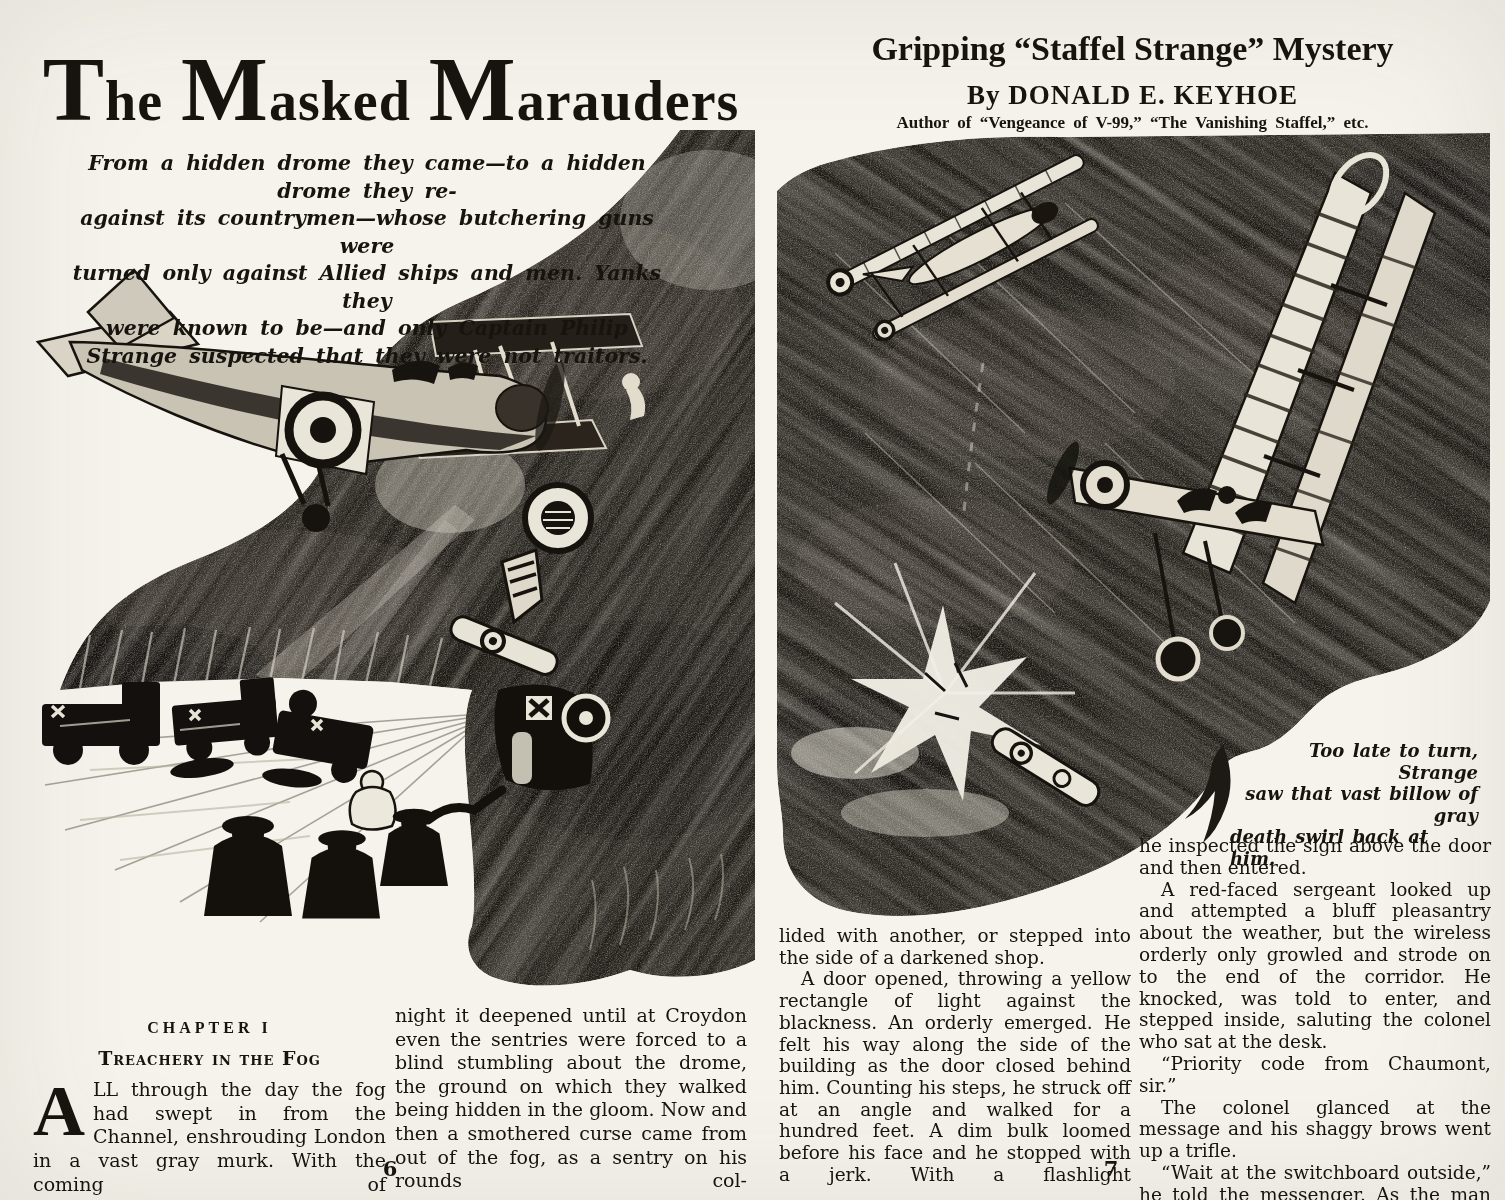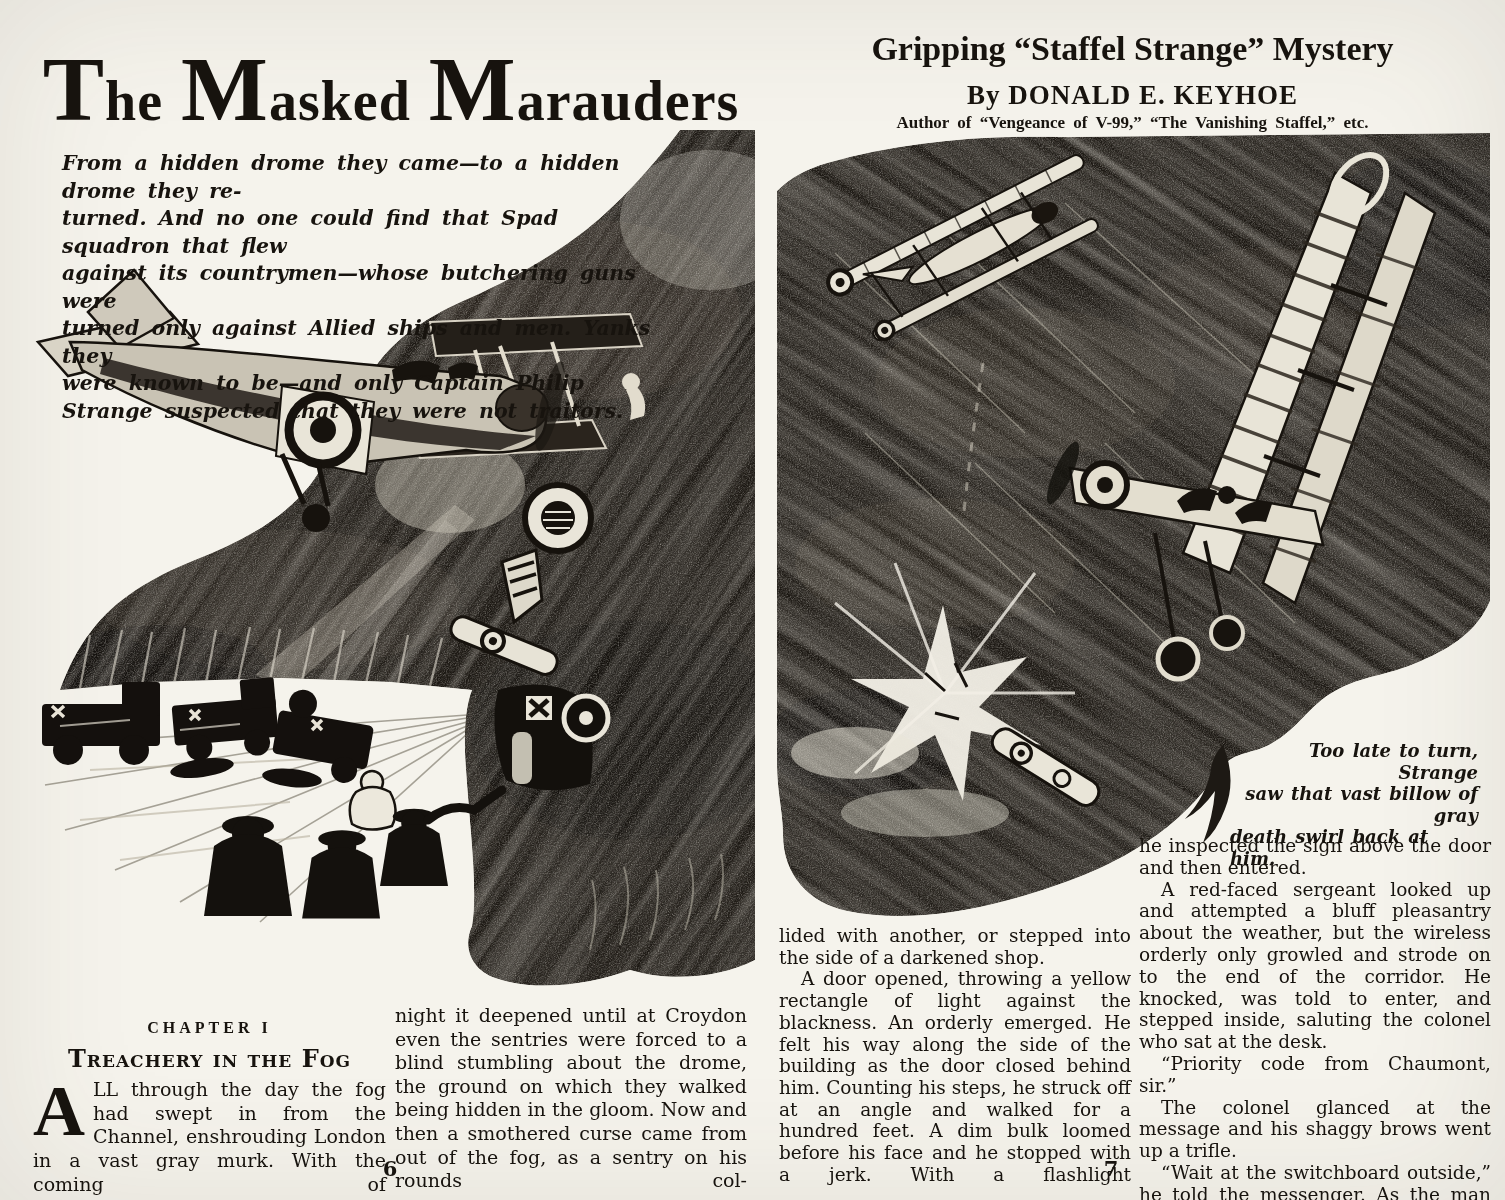--- a/index.html
+++ b/index.html
@@ -13,37 +13,37 @@
   .tcap{font-size:92px;}
   .trest{font-size:56px;}
   .tw{margin:0 9px;}
   .kicker{left:775px;top:30px;width:715px;text-align:center;z-index:3;
           font-family:"Liberation Serif",serif;font-weight:bold;font-size:34px;}
   .byline{left:775px;top:80px;width:715px;text-align:center;z-index:3;
           font-family:"Liberation Serif",serif;font-weight:bold;font-size:27px;letter-spacing:1px;}
   .authorline{left:775px;top:113px;width:715px;text-align:center;z-index:3;
           font-family:"Liberation Serif",serif;font-weight:bold;font-size:17px;word-spacing:4px;}
   
-  .intro{left:62px;top:150px;width:610px;z-index:3;
+  .intro{left:62px;top:150px;width:610px;z-index:3;text-align:center;
          font-weight:bold;font-style:italic;font-size:20.5px;line-height:27.5px;word-spacing:5px;}
   
   .caption{left:1230px;top:740px;width:248px;z-index:3;
            font-weight:bold;font-style:italic;font-size:18px;line-height:21.5px;word-spacing:2px;}
   .cap-r{text-align:right;}
   .cap-l{text-align:left;}
   
   .col{z-index:3;text-align:justify;}
   .col p{margin:0;}
   .col-l1{left:33px;top:1000px;width:353px;font-size:19px;line-height:23.6px;}
   .col-l2{left:395px;top:1004px;width:352px;font-size:19px;line-height:23.6px;}
   .col-r1{left:779px;top:925px;width:352px;font-size:18.5px;line-height:21.7px;}
   .col-r2{left:1139px;top:835px;width:352px;font-size:18.5px;line-height:21.8px;}
   .chapter{margin:16px 0 7px 0;text-align:center;font-family:"Liberation Serif",serif;
            font-weight:bold;font-size:16px;letter-spacing:4px;}
-  .section{margin:0 0 8px 0;text-align:center;font-weight:bold;font-size:24px;
+  .section{margin:0 0 8px 0;text-align:center;font-weight:bold;font-size:19px;
            font-variant:small-caps;letter-spacing:1px;}
   .dropcap{float:left;font-family:"Liberation Serif",serif;font-weight:bold;
            font-size:72px;line-height:58px;margin:4px 8px 0 0;}
   .indent{text-indent:22px;}
   .flow-out{text-align-last:justify;}
   .pageno{top:1156px;z-index:3;text-align:center;font-weight:bold;font-size:21px;}
   .pn-l{left:30px;width:720px;}
   .pn-r{left:775px;width:672px;}
   
   .illo{z-index:1;}
@@ -52,21 +52,20 @@
 </style>
 </head>
 <body>
 
 <div class="sheet">
 
   <h1 class="abs title"><span class="tw"><span class="tcap">T</span><span class="trest">he</span></span><span class="tw"><span class="tcap">M</span><span class="trest">asked</span></span><span class="tw"><span class="tcap">M</span><span class="trest">arauders</span></span></h1>
 
   <div class="abs intro">
     <div>From a hidden drome they came—to a hidden drome they re-</div>
-    <div>turned. And no one could find that Spad squadron that flew</div>
     <div>against its countrymen—whose butchering guns were</div>
     <div>turned only against Allied ships and men. Yanks they</div>
     <div>were known to be—and only Captain Philip</div>
     <div>Strange suspected that they were not traitors.</div>
   </div>
 
   <svg class="abs illo illo-left" width="725" height="870" viewBox="0 0 725 870">
     <defs>
       <filter id="spkL" x="0%" y="0%" width="100%" height="100%">
         <feTurbulence type="fractalNoise" baseFrequency="0.9" numOctaves="2" stitchTiles="stitch"></feTurbulence>

